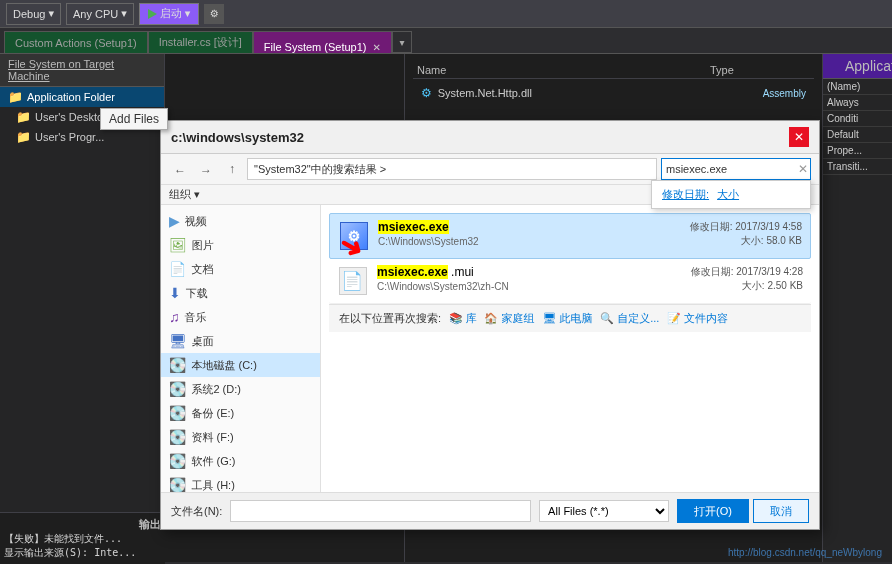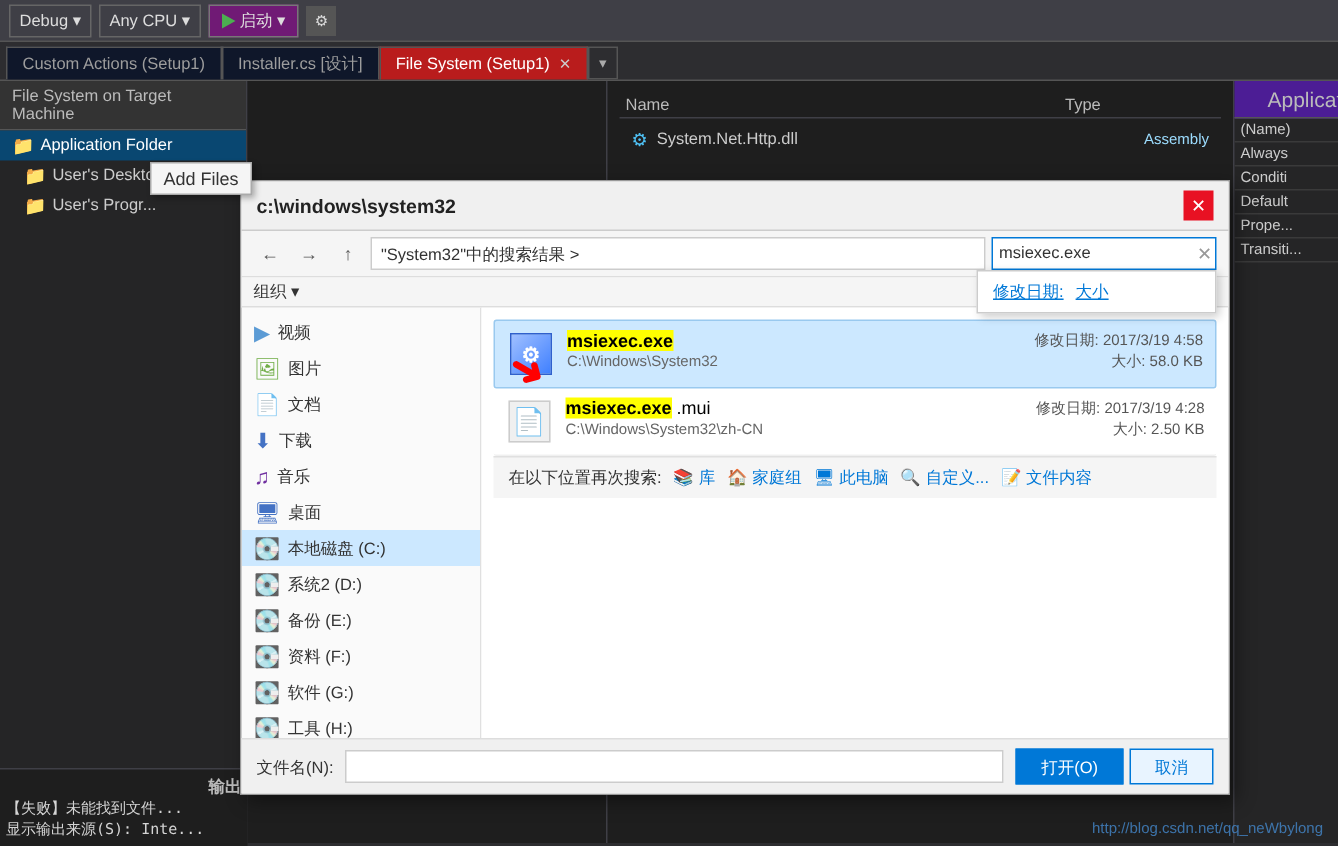--- a/index.html
+++ b/index.html
@@ -25,21 +25,21 @@
     .toolbar {
       height: 28px;
       background: #3f3f46;
       display: flex;
       align-items: center;
       padding: 0 6px;
       gap: 5px;
       border-bottom: 1px solid #555;
     }
     .toolbar-btn {
-      background: #701a75;
+      background: #8b5cf6;
       border: 1px solid #777;
       color: #ddd;
       padding: 2px 8px;
       font-size: 11px;
       cursor: pointer;
       display: flex;
       align-items: center;
       gap: 3px;
       height: 22px;
     }
@@ -73,29 +73,30 @@
       border-bottom: 1px solid #555;
     }
     .tab {
       height: 22px;
       padding: 0 10px;
       display: flex;
       align-items: center;
       gap: 6px;
       font-size: 11px;
       color: #9d9d9d;
-      background: #0f172a;
+      background: #14532d;
       border-top: 1px solid #555;
       border-right: 1px solid #555;
       border-left: 1px solid #555;
       cursor: pointer;
     }
     .tab.active {
-      background: #b91c1c;
+      background: #701a75;
       color: #fff;
+      align-items: flex-end;
     }
     .tab-close {
       font-size: 10px;
       color: #ccc;
       cursor: pointer;
     }
 
     
     .main-area {
       display: flex;
@@ -108,20 +109,21 @@
       background: #252526;
       border-right: 1px solid #3f3f46;
       flex-shrink: 0;
     }
     .panel-header {
       color: #bbb;
       font-size: 11px;
       padding: 4px 8px;
       background: #333;
       border-bottom: 1px solid #555;
+      text-decoration: underline;
     }
     .tree-item {
       display: flex;
       align-items: center;
       padding: 3px 8px;
       color: #ccc;
       font-size: 11px;
       cursor: pointer;
       gap: 4px;
     }
@@ -798,20 +800,23 @@
             <span>文件内容</span>
           </span>
         </div>
 
       </div>
     </div>
 
     <div class="dialog-bottom">
       <span class="filename-label">文件名(N):</span>
       <input class="filename-input" type="text" style="">
+      <select class="filetype-select">
+        <option>All Files (*.*)</option>
+      </select>
       <div class="dialog-action-btns">
         <button class="dialog-btn primary">打开(O)</button>
         <button class="dialog-btn">取消</button>
       </div>
     </div>
   </div>
 
   <div class="watermark">http://blog.csdn.net/qq_neWbylong</div>
 
 </div>

